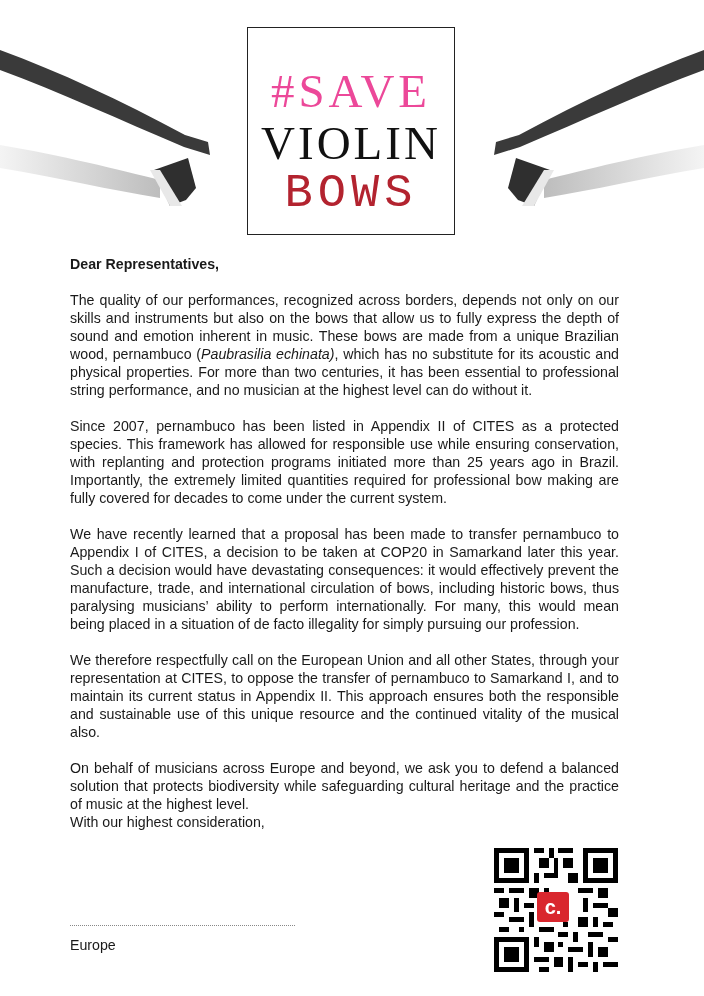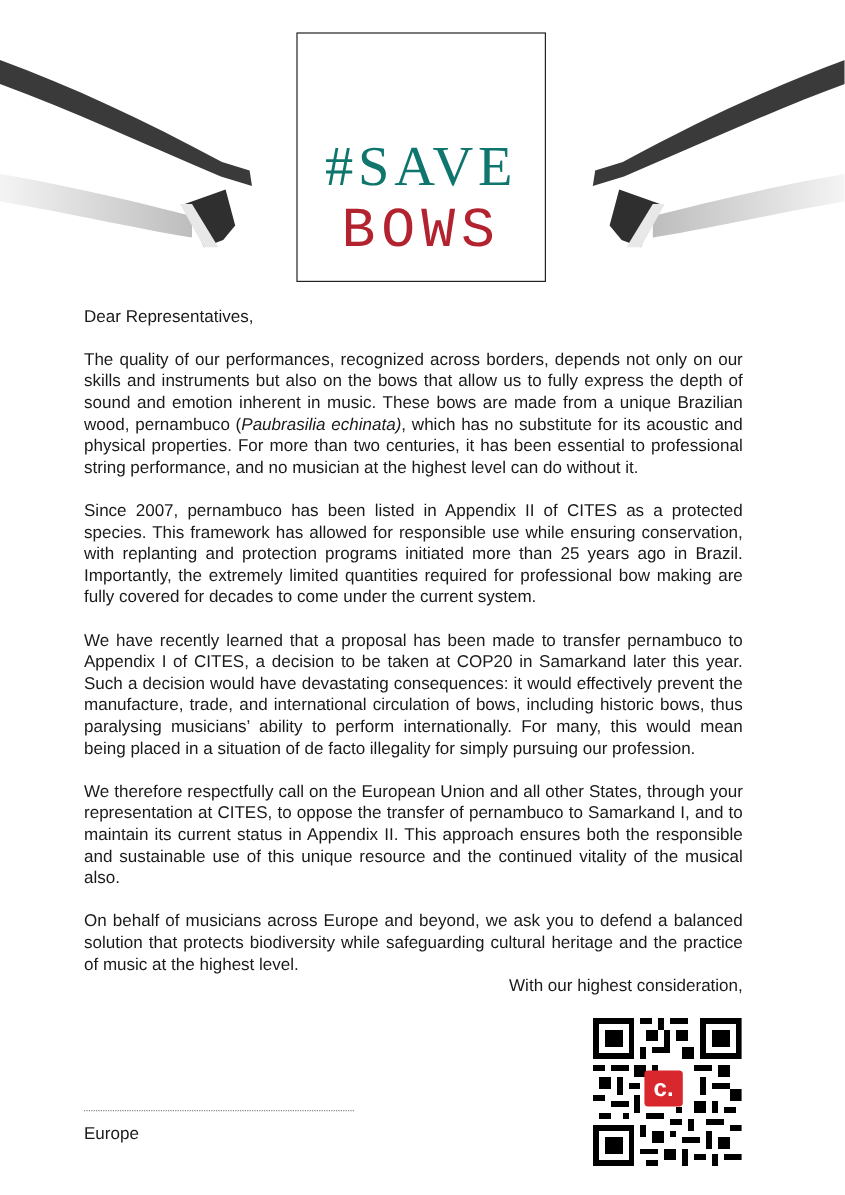--- a/index.html
+++ b/index.html
@@ -2,26 +2,26 @@
 <html><head>
 <meta charset="utf-8">
 <style>
   html, body { margin: 0; padding: 0; background: #ffffff; }
   body { width: 704px; height: 996px; position: relative; overflow: hidden; font-family: "Liberation Sans", sans-serif; color: #1a1a1a; }
   .bow { position: absolute; top: 30px; width: 240px; height: 190px; }
   .bow-left { left: 0; }
   .bow-right { left: 464px; }
   .logo-box { position: absolute; left: 247px; top: 27px; width: 208px; height: 208px; border: 1.5px solid #222; box-sizing: border-box; font-family: "Liberation Serif", "DejaVu Serif", serif; text-align: center; }
   .logo-line { position: absolute; left: 0; right: 0; font-size: 47px; line-height: 1; letter-spacing: 4px; }
-  .logo-l1 { top: 40px; color: #0f766e; margin-top: 48px; }
+  .logo-l1 { top: 40px; color: #ec4899; }
   .logo-l2 { top: 92px; color: #111; letter-spacing: 3px; }
   .logo-l3 { top: 142px; color: #b3232f; letter-spacing: 5px; font-family: Liberation Mono, monospace; }
   .letter { position: absolute; left: 70px; top: 255px; width: 549px; font-size: 14.2px; line-height: 18px; }
   .letter p { margin: 0 0 18px 0; text-align: justify; }
-  .greeting { font-weight: normal; margin-bottom: 18px !important; }
+  .greeting { font-weight: bold; margin-bottom: 18px !important; }
   .tight { margin-bottom: 0 !important; }
   b { font-weight: normal; }
   .sig-line { position: absolute; left: 70px; top: 925px; width: 225px; border-top: 1px dotted #888; }
   .signed { position: absolute; left: 70px; top: 937px; font-size: 14.2px; }
   .qr { position: absolute; left: 494px; top: 848px; width: 124px; height: 124px; }
   .qr-badge { position: absolute; left: 537px; top: 892px; width: 32px; height: 30px; background: #d9272e; border-radius: 3px; color: #fff; font-weight: bold; font-size: 20px; line-height: 30px; text-align: center; font-family: "Liberation Sans", sans-serif; }
 </style>
 </head>
 <body>
 
@@ -46,37 +46,38 @@
     </linearGradient>
   </defs>
   <path d="M240,20 C180,42 120,70 55,105 L32,112 L30,125 L56,117 C120,90 180,62 240,40 Z" fill="#3a3a3a"></path>
   <path d="M240,115 C180,125 120,140 80,150 L80,168 C130,160 180,148 240,138 Z" fill="url(#hairR)"></path>
   <path d="M86,140 L52,128 L44,158 L54,170 L70,176 Z" fill="#2f2f2f"></path>
   <path d="M90,140 L70,176 L58,176 L80,140 Z" fill="#e8e8e8"></path>
 </svg>
 
 <div class="logo-box">
   <div class="logo-line logo-l1">#SAVE</div>
+  <div class="logo-line logo-l2">VIOLIN</div>
   <div class="logo-line logo-l3">BOWS</div>
 </div>
 
 <div class="letter">
   <p class="greeting">Dear Representatives,</p>
 
 
   <p><b>The quality of our performances, recognized across borders, depends not only on our skills and instruments but also on the bows</b><span> that allow us to fully express the depth of sound and emotion inherent in music. </span><b>These bows are made from a unique Brazilian wood, pernambuco (</b><b><i>Paubrasilia echinata)</i></b><span>, which has no substitute for its acoustic and physical properties. For more than two centuries, it has been essential to professional string performance, and no musician at the highest level can do without it.</span></p>
 
   <p>Since 2007, pernambuco has been listed in Appendix II of CITES as a protected species. This framework has allowed for responsible use while ensuring conservation, with replanting and protection programs initiated more than 25 years ago in Brazil. Importantly, the extremely limited quantities required for professional bow making are fully covered for decades to come under the current system.</p>
 
   <p><b>We have recently learned that a proposal has been made to transfer pernambuco to Appendix I of CITES, a decision to be taken at COP20 in Samarkand later this year.</b><span> Such a decision would have </span><b>devastating consequences: it would effectively prevent the manufacture, trade, and international circulation of bows, including historic bows, thus paralysing musicians’ ability to perform internationally.</b><span> For many, this would mean being placed in a situation of de facto illegality for simply pursuing our profession.</span></p>
 
   <p><span>We therefore respectfully call on the European Union and all other States, through your representation at CITES, </span><b>to oppose the transfer of pernambuco to Samarkand I</b><span>, and to maintain its current status in Appendix II. This approach ensures both the responsible and sustainable use of this unique resource and the continued vitality of the musical also.</span></p>
 
   <p class="tight">On behalf of musicians across Europe and beyond, we ask you to defend a balanced solution that protects biodiversity while safeguarding cultural heritage and the practice of music at the highest level.</p>
-  <p class="tight" style="text-align:right">With our highest consideration,</p>
+  <p class="tight" style="text-align:left">With our highest consideration,</p>
 </div>
 
 <div class="sig-line"></div>
 <div class="signed">Europe</div>
 
 <svg class="qr" viewBox="0 0 25 25" shape-rendering="crispEdges">
   <rect width="25" height="25" fill="#fff"></rect>
   <g fill="#000">
     <rect x="0" y="0" width="7" height="7"></rect>
       <rect x="1" y="1" width="5" height="5" fill="#fff"></rect>

